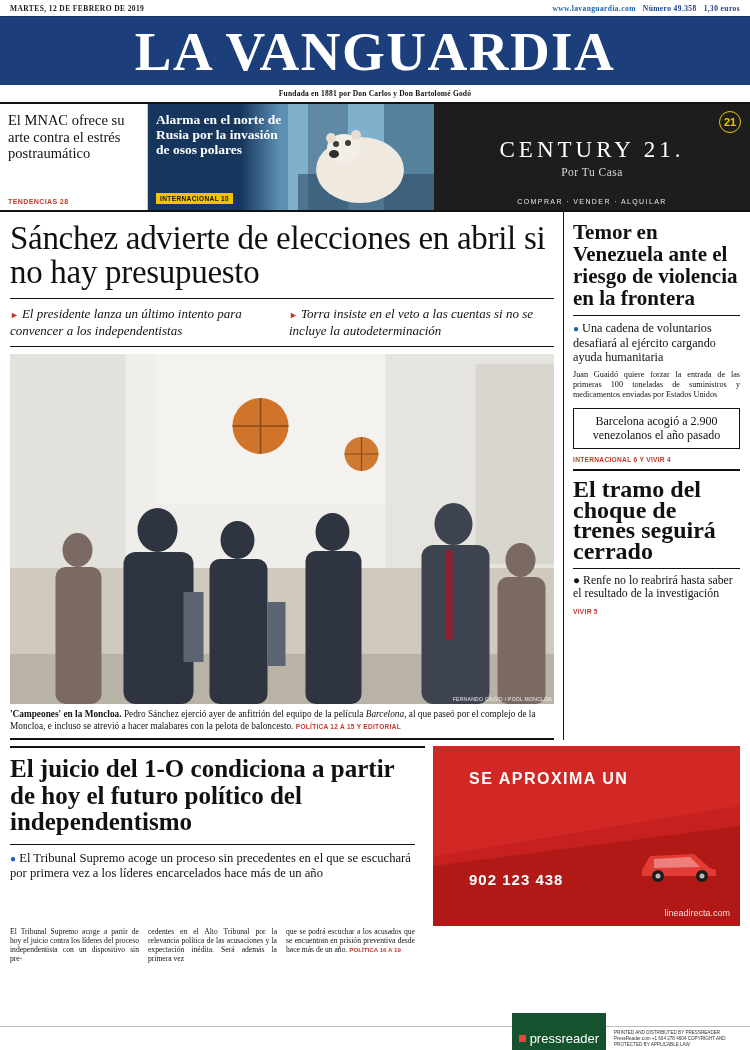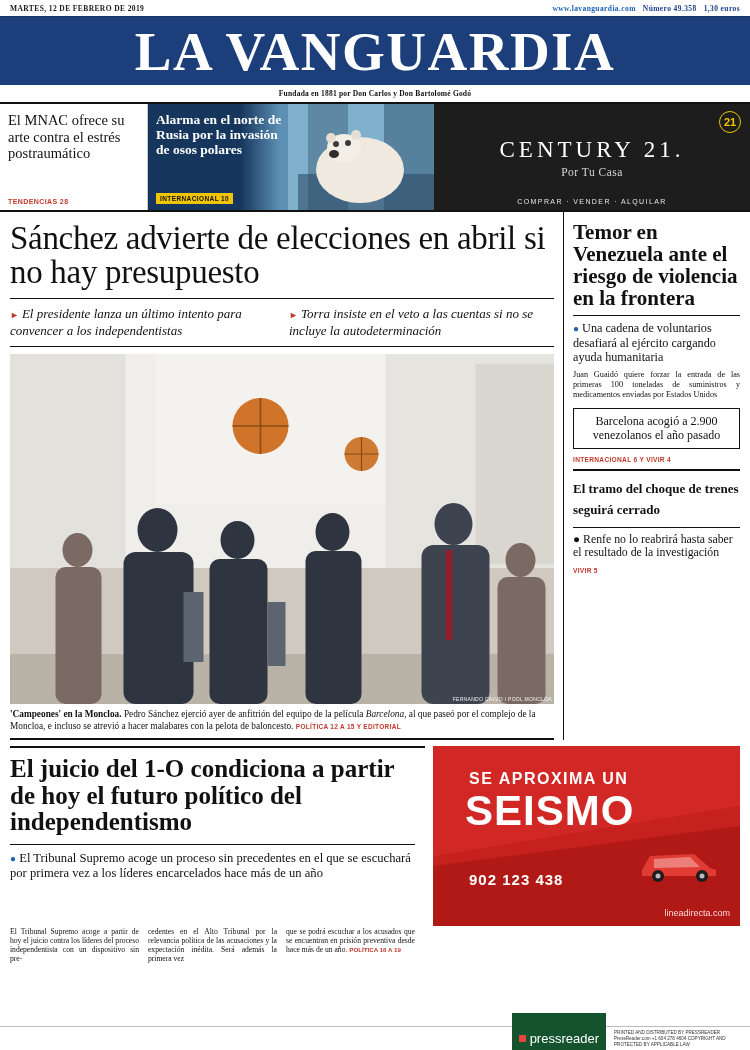--- a/index.html
+++ b/index.html
@@ -135,21 +135,21 @@
   
   .side-h { font-size: 21px; line-height: 22px; margin: 9px 0 6px 0; }
   .side-bullets { font-size: 12.2px; line-height: 14px; border-top: 1px solid #111; padding-top: 5px; }
   .side-bullets .dot { color: #1b62b5; font-size: 10px; }
   .side-text { font-size: 8.2px; line-height: 10px; margin-top: 6px; text-align: justify; }
   .side-box {
     border: 1px solid #111; padding: 6px; margin-top: 8px;
     font-size: 12px; line-height: 13.5px; text-align: center;
   }
   .side-sec { font-family: "Liberation Sans", sans-serif; font-size: 6.6px; font-weight: bold; color: #c0392b; letter-spacing: .3px; margin-top: 7px; padding-bottom: 6px; border-bottom: 2px solid #111; }
-  .side-h2 { font-size: 13px; line-height: 20.5px; margin: 8px 0 7px 0; }
+  .side-h2 { font-size: 24px; line-height: 20.5px; margin: 8px 0 7px 0; }
   .side-b2 { font-size: 11.8px; line-height: 13.4px; border-top: 1px solid #111; padding-top: 5px; }
   .side-sec2 { font-family: "Liberation Sans", sans-serif; font-size: 6.6px; font-weight: bold; color: #c0392b; letter-spacing: .3px; margin-top: 7px; }
 
   
   .bottom { display: flex; padding: 0 10px; margin-top: 6px; }
   .bot-left { width: 415px; padding-right: 10px; border-top: 2px solid #111; }
   .bot-right { width: 315px; padding-left: 8px; }
 
   .bot-h { font-size: 25px; line-height: 26.5px; margin: 8px 0 8px 0; }
   .bot-lead { font-size: 12.6px; line-height: 14.6px; border-top: 1px solid #111; padding-top: 6px; }
@@ -328,21 +328,20 @@
     </div>
 
     <div class="bot-right">
       <div class="ad">
         <svg viewBox="0 0 315 180" width="100%" height="100%" preserveAspectRatio="none" style="position:absolute;inset:0">
           <rect width="315" height="180" fill="#c7211f"></rect>
           <path d="M0 0 L315 0 L315 60 L0 110 Z" fill="#d62b28" opacity="0.7"></path>
           <path d="M0 120 L315 80 L315 180 L0 180 Z" fill="#a81714" opacity="0.75"></path>
         </svg>
         <div class="l1">SE APROXIMA UN</div>
-        <div class="l2">SEISMO</div>
         <svg class="car" viewBox="0 0 86 40">
           <path d="M6 28 L14 14 L58 12 L74 26 L80 28 L80 34 L6 34 Z" fill="#e23b34"></path>
           <path d="M18 17 L54 15 L64 25 L18 26 Z" fill="#f6b8b4" opacity="0.55"></path>
           <circle cx="22" cy="34" r="6" fill="#1d1d1d"></circle>
             <circle cx="22" cy="34" r="2.5" fill="#bbb"></circle>
           <circle cx="66" cy="34" r="6" fill="#1d1d1d"></circle>
             <circle cx="66" cy="34" r="2.5" fill="#bbb"></circle>
         </svg>
         <div class="phone">902 123 438</div>
         <div class="brand">lineadirecta.com</div>

